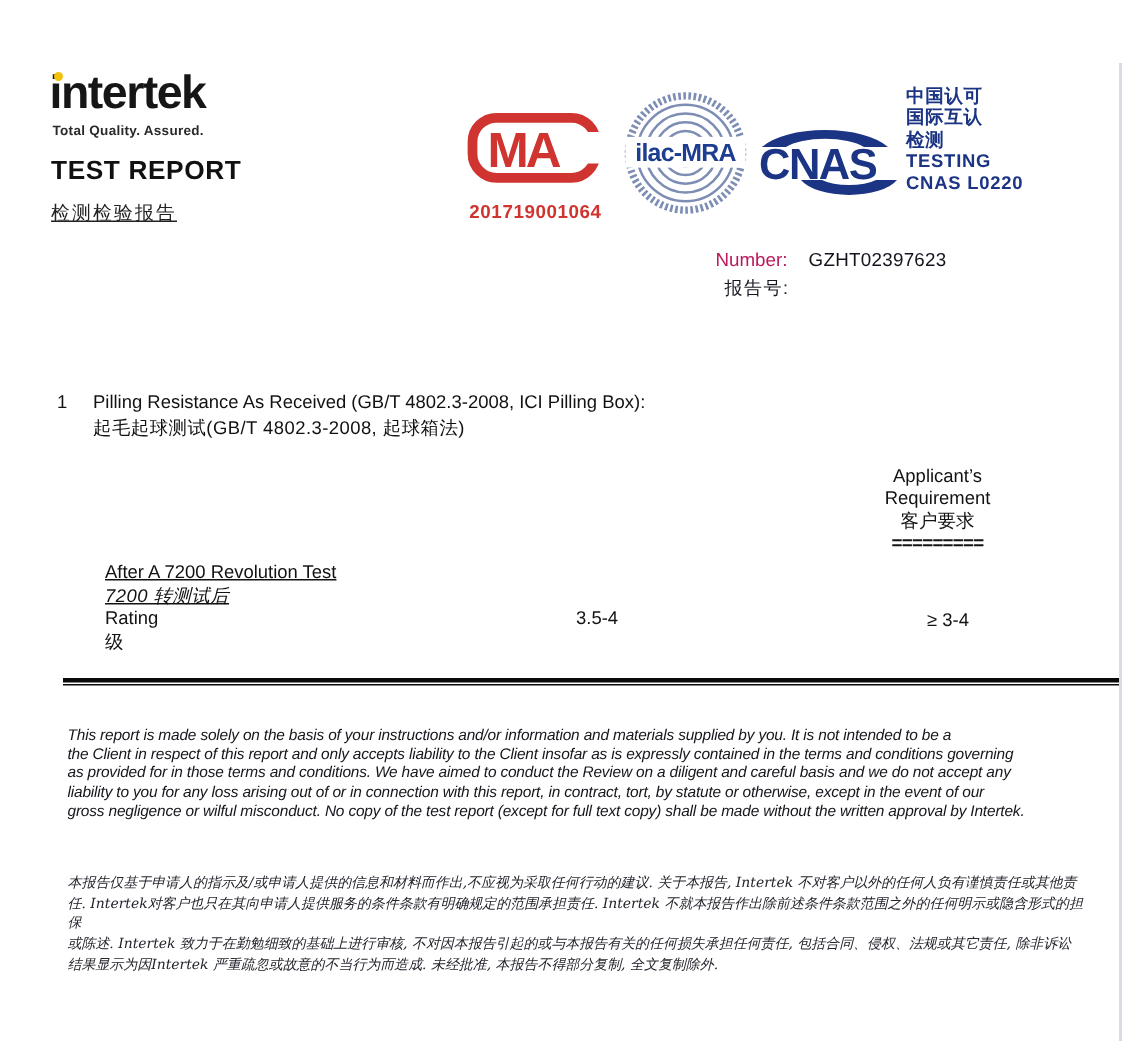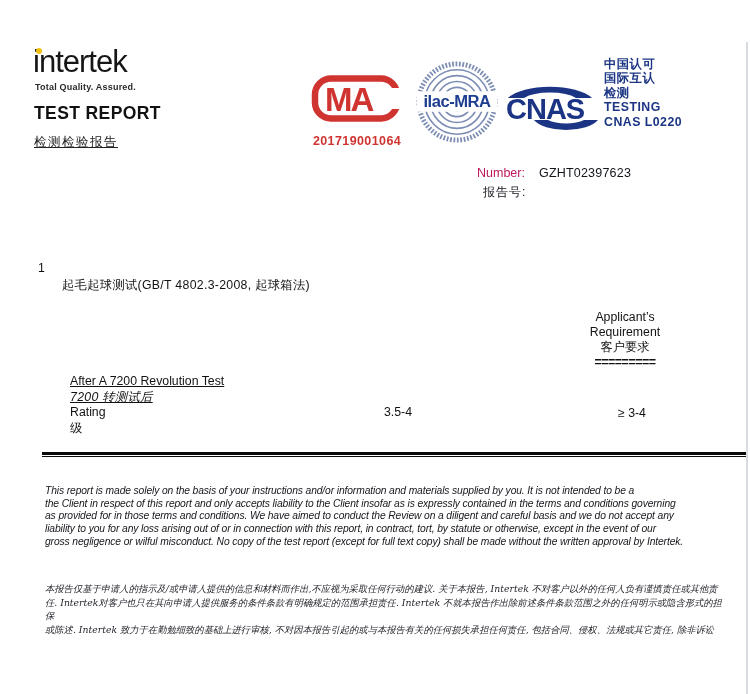--- a/index.html
+++ b/index.html
@@ -7,21 +7,21 @@
     position:relative;
     width:750px;height:694px;
     background:#ffffff;
     font-family:"Liberation Sans","DejaVu Sans",sans-serif;
     color:#121212;
     overflow:hidden;
   }
   .abs{position:absolute;}
 
   
-  .logo{left:33px;top:44px;font-size:31px;font-weight:normal;letter-spacing:-1px;color:#161616;text-align:right;}
+  .logo{left:33px;top:44px;font-size:31px;font-weight:bold;letter-spacing:-1px;color:#161616;text-align:right;}
   .logo .dot{position:absolute;left:3px;top:4px;width:6px;height:6px;border-radius:50%;background:#f2c10e;}
   .tagline{left:35px;top:82px;font-size:9px;font-weight:bold;color:#2a2a2a;letter-spacing:0.2px;}
   .title{left:34px;top:103px;font-size:17.5px;font-weight:bold;letter-spacing:0.4px;color:#111;}
   .title-zh{left:34px;top:134px;font-size:12.5px;letter-spacing:1.5px;text-decoration:underline;color:#222;}
 
   
   .cma{left:311px;top:75px;}
   .cma-number{left:309px;top:134px;width:96px;text-align:center;font-size:12.5px;font-weight:bold;color:#cf3430;letter-spacing:0.4px;}
   .ilac{left:416px;top:61px;}
   .cnas{left:504px;top:76px;}
@@ -106,20 +106,21 @@
     <div>检测</div>
     <div>TESTING</div>
     <div>CNAS L0220</div>
   </div>
 
   <div class="abs num-label">Number:</div>
   <div class="abs num-value">GZHT02397623</div>
   <div class="abs num-label-zh">报告号:</div>
 
   <div class="abs item-index">1</div>
+  <div class="abs item-title-en">Pilling Resistance As Received (GB/T 4802.3-2008, ICI Pilling Box):</div>
   <div class="abs item-title-zh">起毛起球测试(GB/T 4802.3-2008, 起球箱法)</div>
 
   <div class="abs req-header">
     <div>Applicant’s</div>
     <div>Requirement</div>
     <div>客户要求</div>
     <div class="eqs">=========</div>
   </div>
 
   <div class="abs cond-en">After A 7200 Revolution Test</div>
@@ -140,17 +141,18 @@
     <div>as provided for in those terms and conditions. We have aimed to conduct the Review on a diligent and careful basis and we do not accept any</div>
     <div>liability to you for any loss arising out of or in connection with this report, in contract, tort, by statute or otherwise, except in the event of our</div>
     <div>gross negligence or wilful misconduct. No copy of the test report (except for full text copy) shall be made without the written approval by Intertek.</div>
   </div>
 
   <div class="abs legal-zh">
     <div>本报告仅基于申请人的指示及/或申请人提供的信息和材料而作出,不应视为采取任何行动的建议. 关于本报告, Intertek 不对客户以外的任何人负有谨慎责任或其他责</div>
     <div>任. Intertek对客户也只在其向申请人提供服务的条件条款有明确规定的范围承担责任. Intertek 不就本报告作出除前述条件条款范围之外的任何明示或隐含形式的担</div>
     <div>保</div>
     <div>或陈述. Intertek 致力于在勤勉细致的基础上进行审核, 不对因本报告引起的或与本报告有关的任何损失承担任何责任, 包括合同、侵权、法规或其它责任, 除非诉讼</div>
+    <div>结果显示为因Intertek 严重疏忽或故意的不当行为而造成. 未经批准, 本报告不得部分复制, 全文复制除外.</div>
   </div>
 
   <div class="abs edge-line"></div>
 
 </div>
 
 </body></html>

